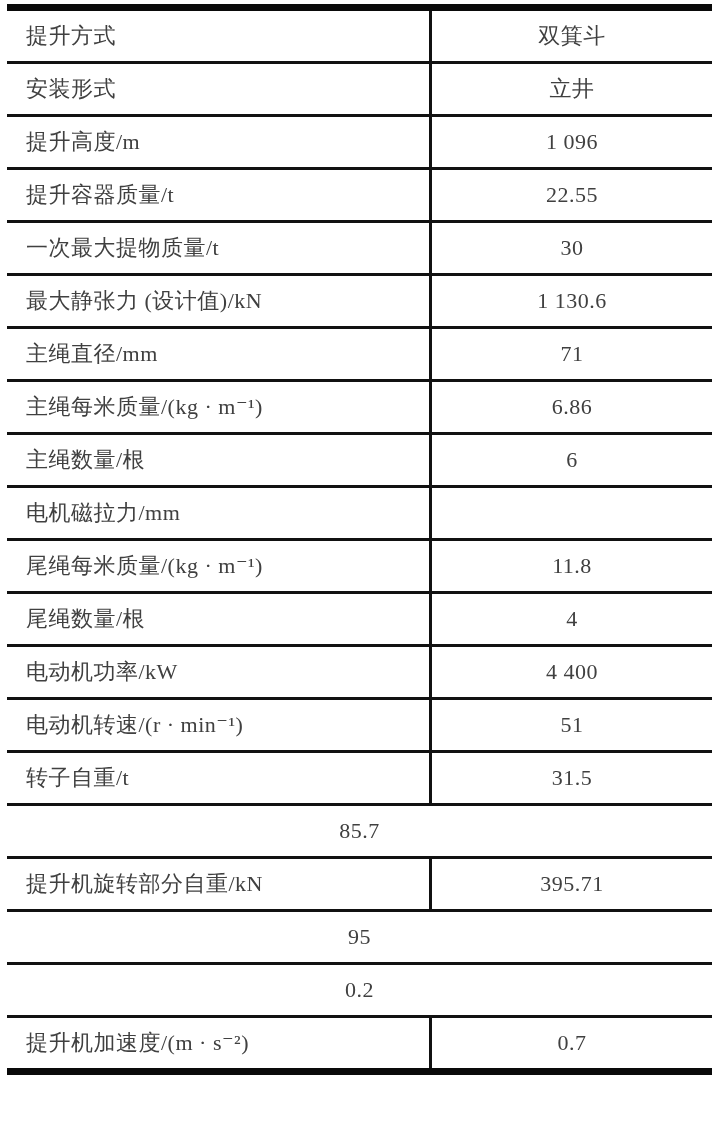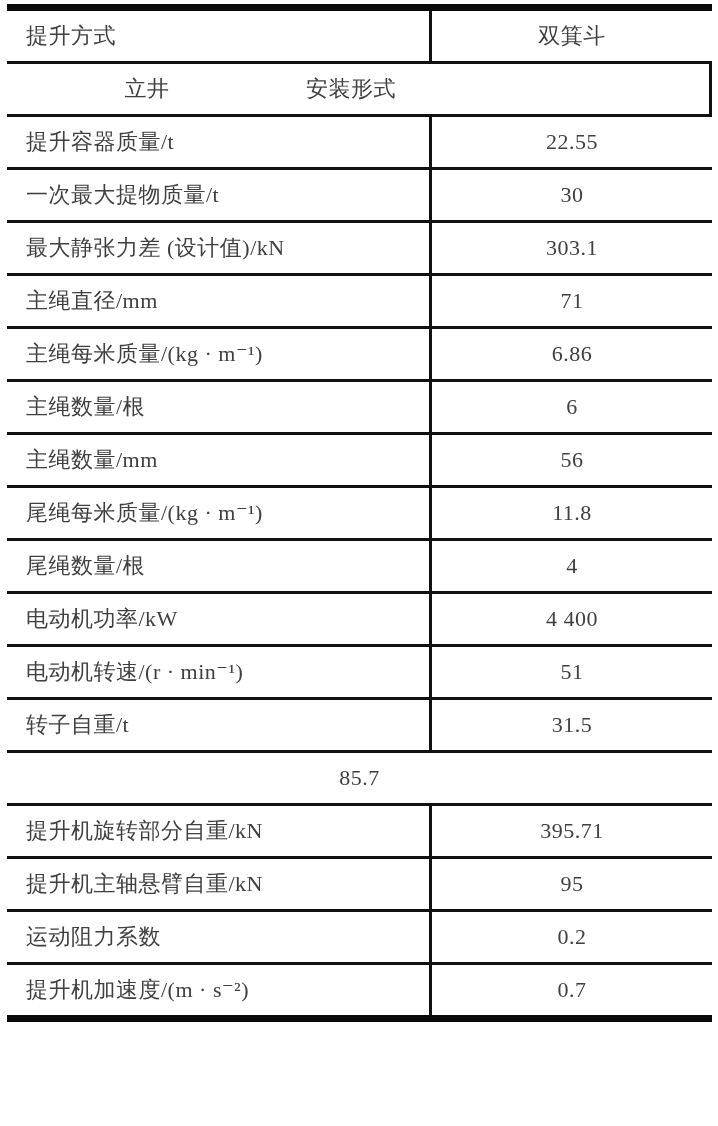--- a/index.html
+++ b/index.html
@@ -60,50 +60,53 @@
 <body>
 
 <div class="page">
   <div class="spec-table">
 
     <div class="trow">
       <div class="tcell label">提升方式</div>
       <div class="tcell value">双箕斗</div>
     </div>
     <div class="trow">
+      <div class="tcell label">安装形式</div>
       <div class="tcell value">立井</div>
-      <div class="tcell label">安装形式</div>
+    </div>
+    <div class="trow">
+      <div class="tcell label">提升高度/m</div>
+      <div class="tcell value">1 096</div>
     </div>
     <div class="trow">
       <div class="tcell label">提升容器质量/t</div>
       <div class="tcell value">22.55</div>
     </div>
     <div class="trow">
       <div class="tcell label">一次最大提物质量/t</div>
       <div class="tcell value">30</div>
     </div>
     <div class="trow">
-      <div class="tcell label">最大静张力差 (设计值)/kN</div>
-      <div class="tcell value">303.1</div>
+      <div class="tcell label">最大静张力 (设计值)/kN</div>
+      <div class="tcell value">1 130.6</div>
     </div>
     <div class="trow">
       <div class="tcell label">主绳直径/mm</div>
       <div class="tcell value">71</div>
     </div>
     <div class="trow">
       <div class="tcell label">主绳每米质量/(kg · m⁻¹)</div>
       <div class="tcell value">6.86</div>
     </div>
     <div class="trow">
       <div class="tcell label">主绳数量/根</div>
       <div class="tcell value">6</div>
     </div>
     <div class="trow">
-      <div class="tcell label">主绳数量/mm</div>
-      <div class="tcell value">56</div>
+      <div class="tcell label">电机磁拉力/mm</div>
     </div>
     <div class="trow">
       <div class="tcell label">尾绳每米质量/(kg · m⁻¹)</div>
       <div class="tcell value">11.8</div>
     </div>
     <div class="trow">
       <div class="tcell label">尾绳数量/根</div>
       <div class="tcell value">4</div>
     </div>
     <div class="trow">
@@ -119,25 +122,23 @@
       <div class="tcell value">31.5</div>
     </div>
     <div class="trow">
       <div class="tcell value">85.7</div>
     </div>
     <div class="trow">
       <div class="tcell label">提升机旋转部分自重/kN</div>
       <div class="tcell value">395.71</div>
     </div>
     <div class="trow">
-      <div class="tcell label">提升机主轴悬臂自重/kN</div>
       <div class="tcell value">95</div>
     </div>
     <div class="trow">
-      <div class="tcell label">运动阻力系数</div>
       <div class="tcell value">0.2</div>
     </div>
     <div class="trow">
       <div class="tcell label">提升机加速度/(m · s⁻²)</div>
       <div class="tcell value">0.7</div>
     </div>
 
   </div>
 </div>
 

